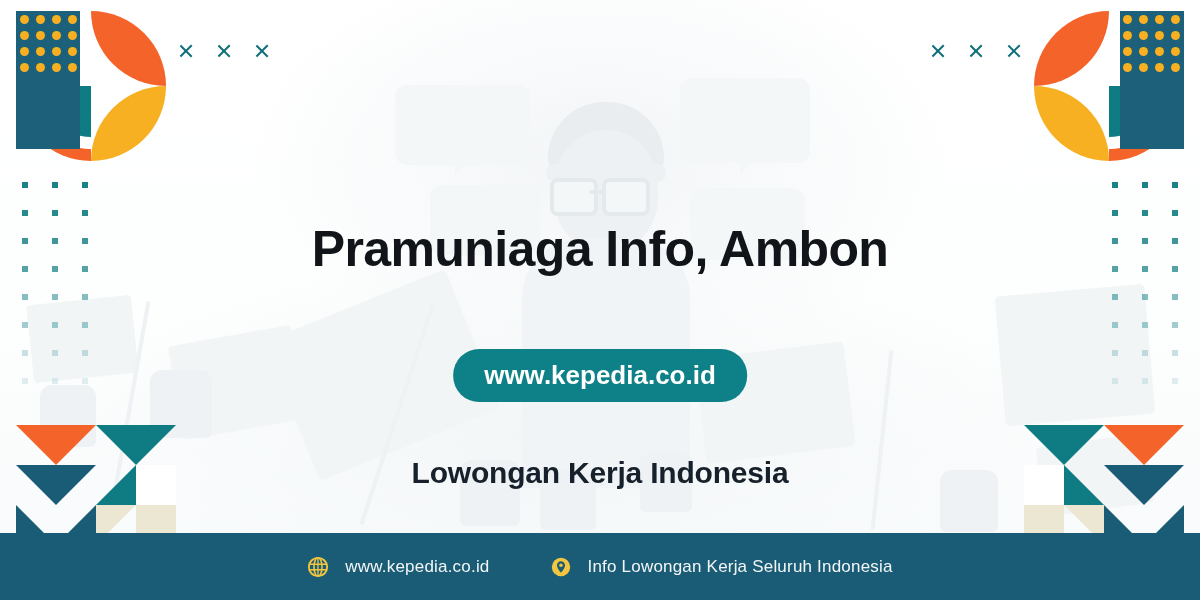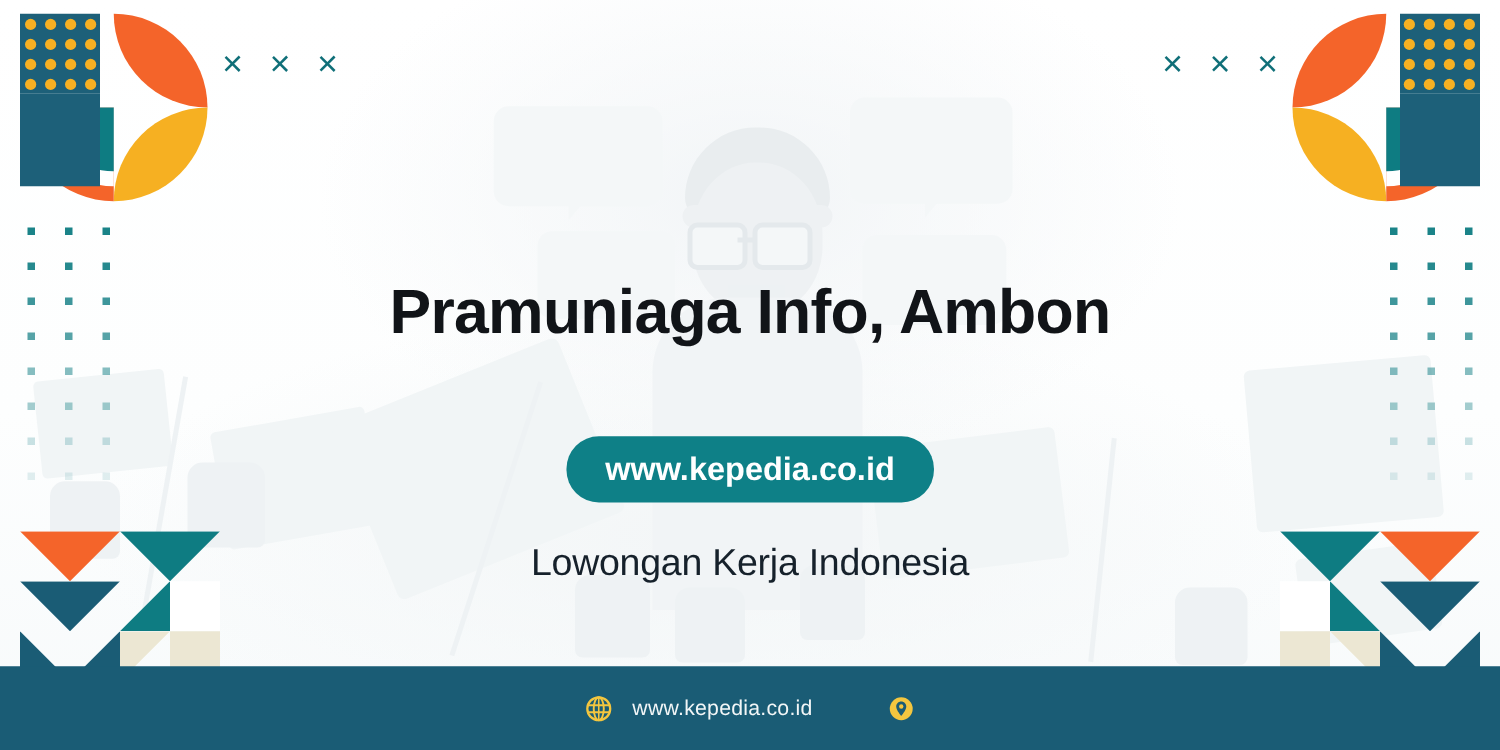--- a/index.html
+++ b/index.html
@@ -63,22 +63,22 @@
     font-size:50px;font-weight:bold;color:#111418;letter-spacing:-0.6px;
     line-height:1.1;
   }
   .badge{
     position:absolute;left:50%;top:349px;transform:translateX(-50%);
     background:#0e8087;color:#ffffff;
     font-size:26px;font-weight:bold;
     padding:11px 31px;border-radius:26px;white-space:nowrap;
   }
   .subtitle{
-    position:absolute;left:0;right:0;top:434px;
-    font-size:30px;font-weight:normal;color:#16212b;letter-spacing:-0.2px;
+    position:absolute;left:0;right:0;top:456px;
+    font-size:30px;font-weight:bold;color:#16212b;letter-spacing:-0.2px;
   }
 
   
   .footer{
     position:absolute;left:0;right:0;top:533px;height:67px;
     background:#1a5c75;
     display:flex;align-items:center;justify-content:center;gap:60px;
   }
   .fitem{display:flex;align-items:center;gap:16px;}
   .ficon{width:22px;height:22px;flex:0 0 22px;}
@@ -317,17 +317,18 @@
     </div>
 
     <div class="fitem">
       <span class="ficon">
         <svg viewBox="0 0 24 24" width="22" height="22" aria-hidden="true">
           <circle cx="12" cy="12" r="10" fill="#f3c63f"></circle>
           <path d="M12 5.6c-2.5 0-4.4 2-4.4 4.4 0 3.3 4.4 8.2 4.4 8.2s4.4-4.9 4.4-8.2c0-2.4-2-4.4-4.4-4.4z" fill="#1a5c75"></path>
           <circle cx="12" cy="10" r="1.9" fill="#f3c63f"></circle>
         </svg>
       </span>
+      <span class="ftext">Info Lowongan Kerja Seluruh Indonesia</span>
     </div>
 
   </div>
 
 </div>
 
 </body></html>

